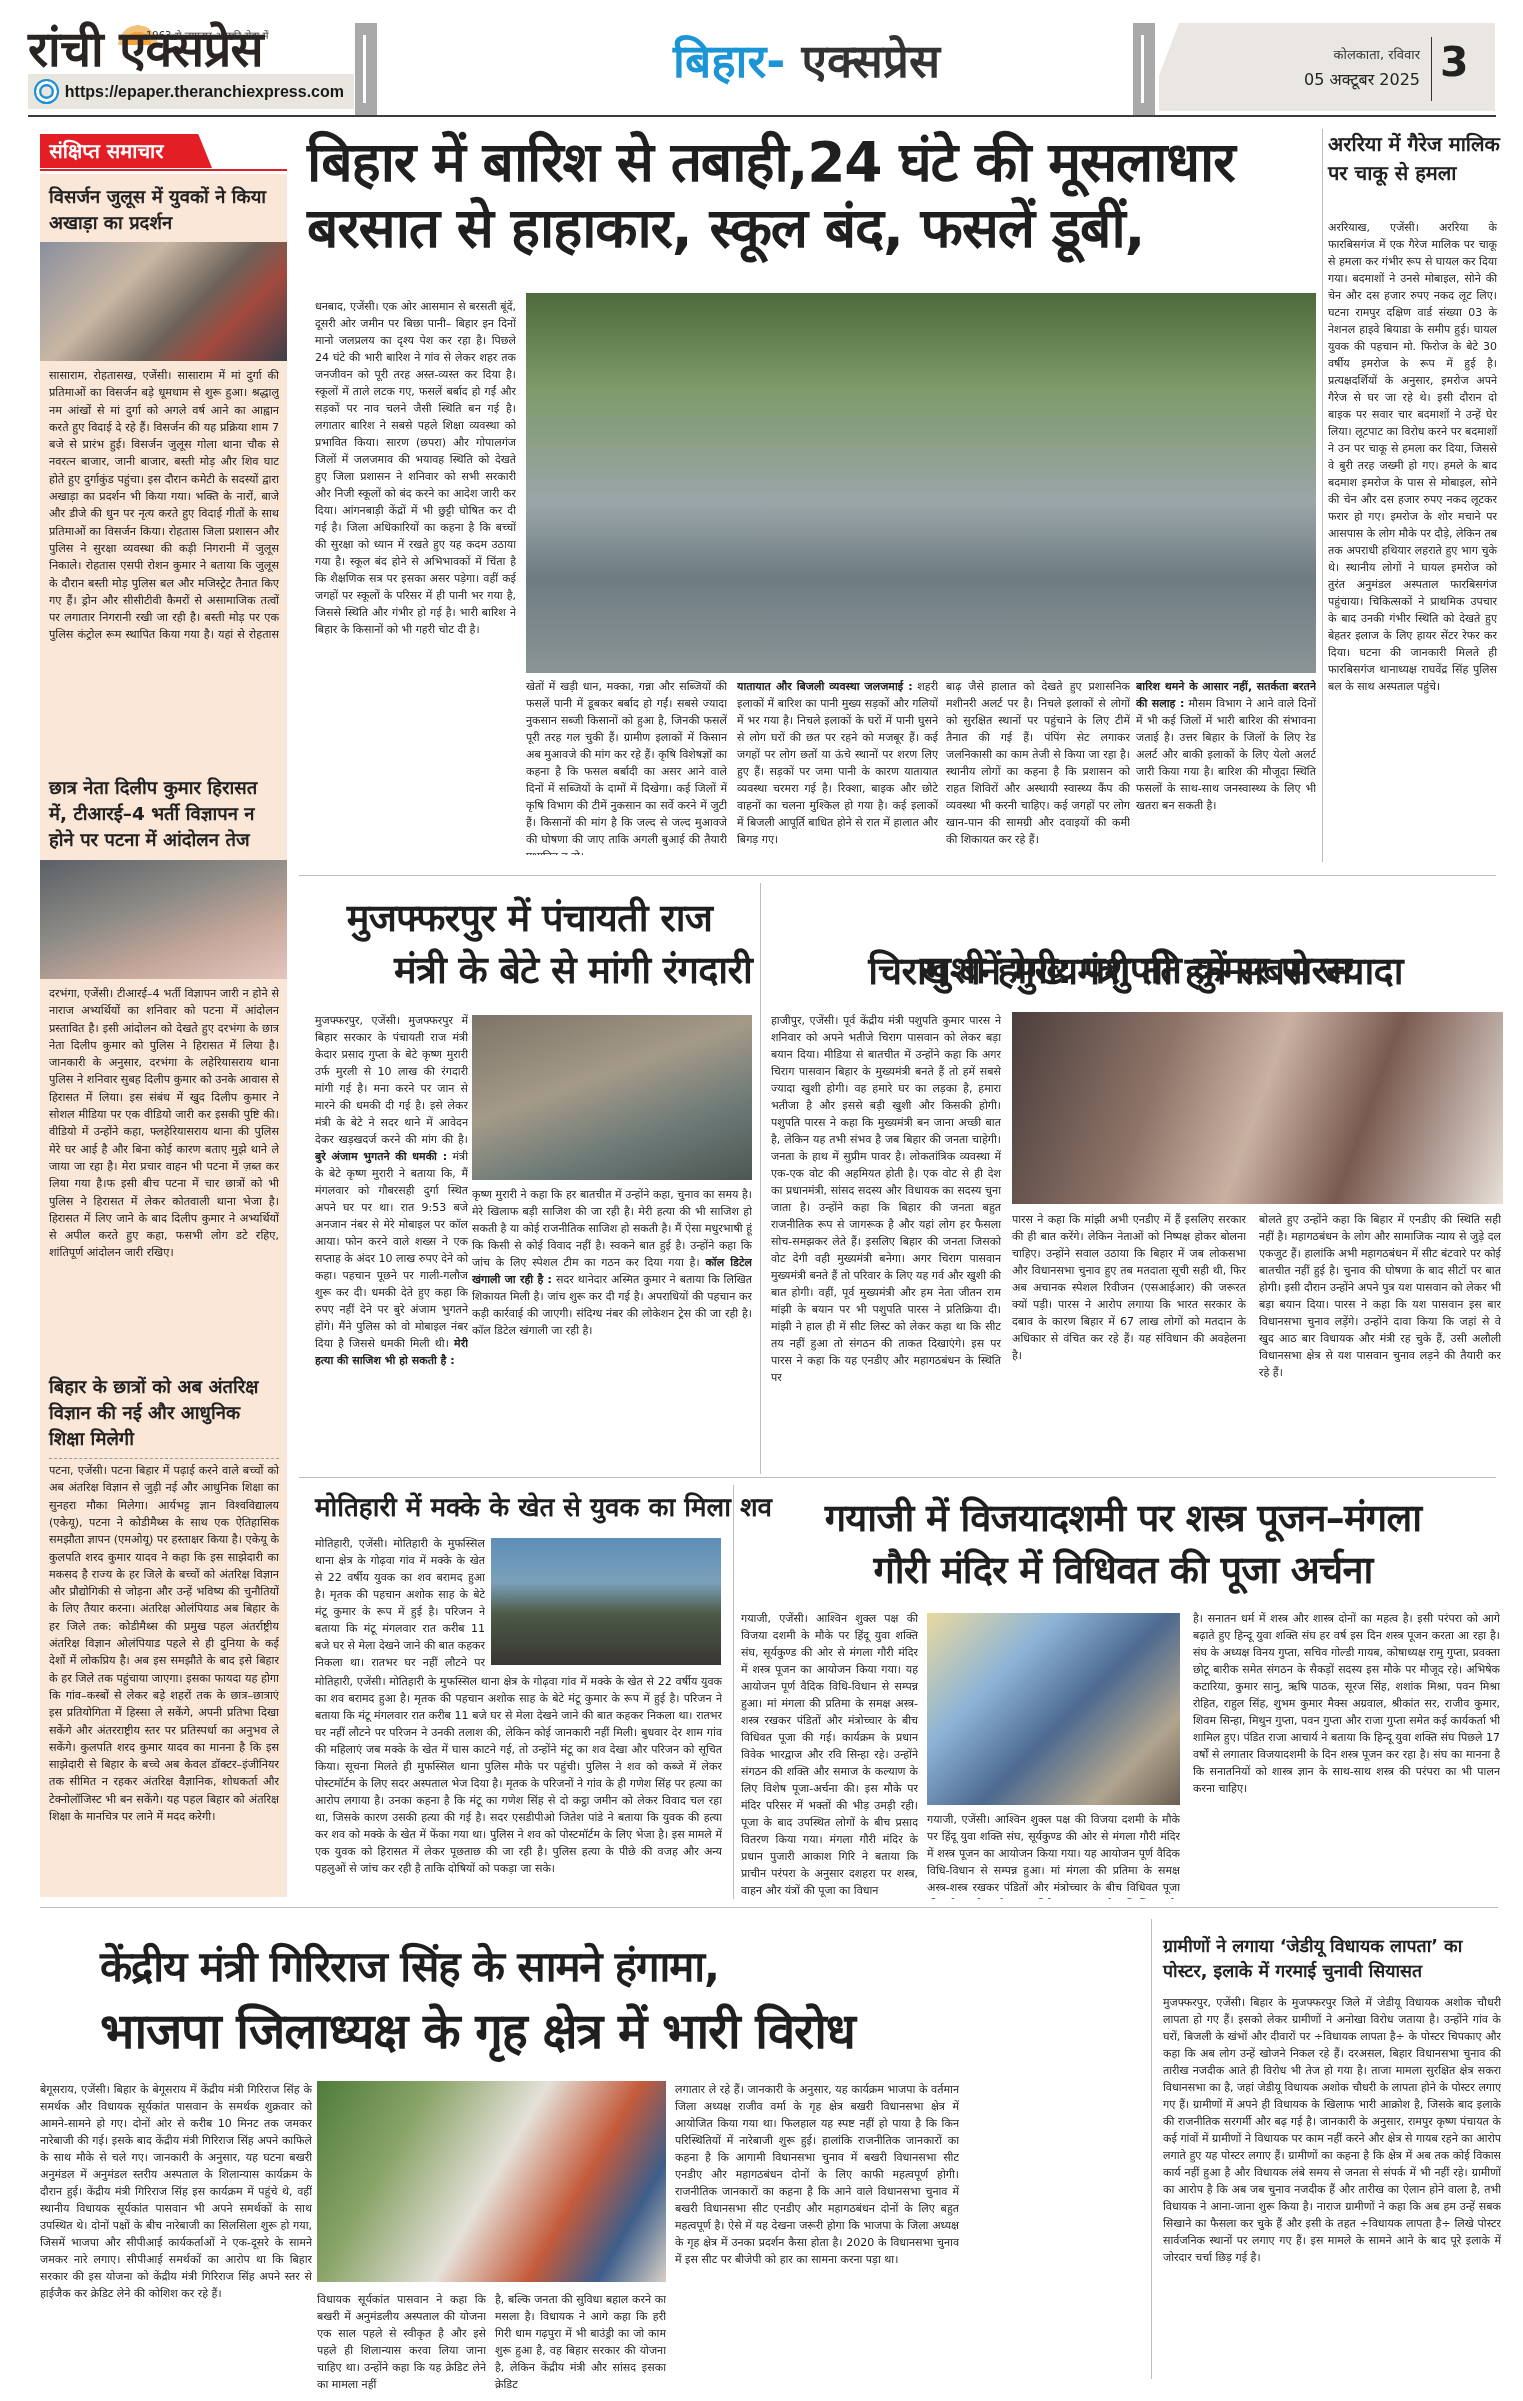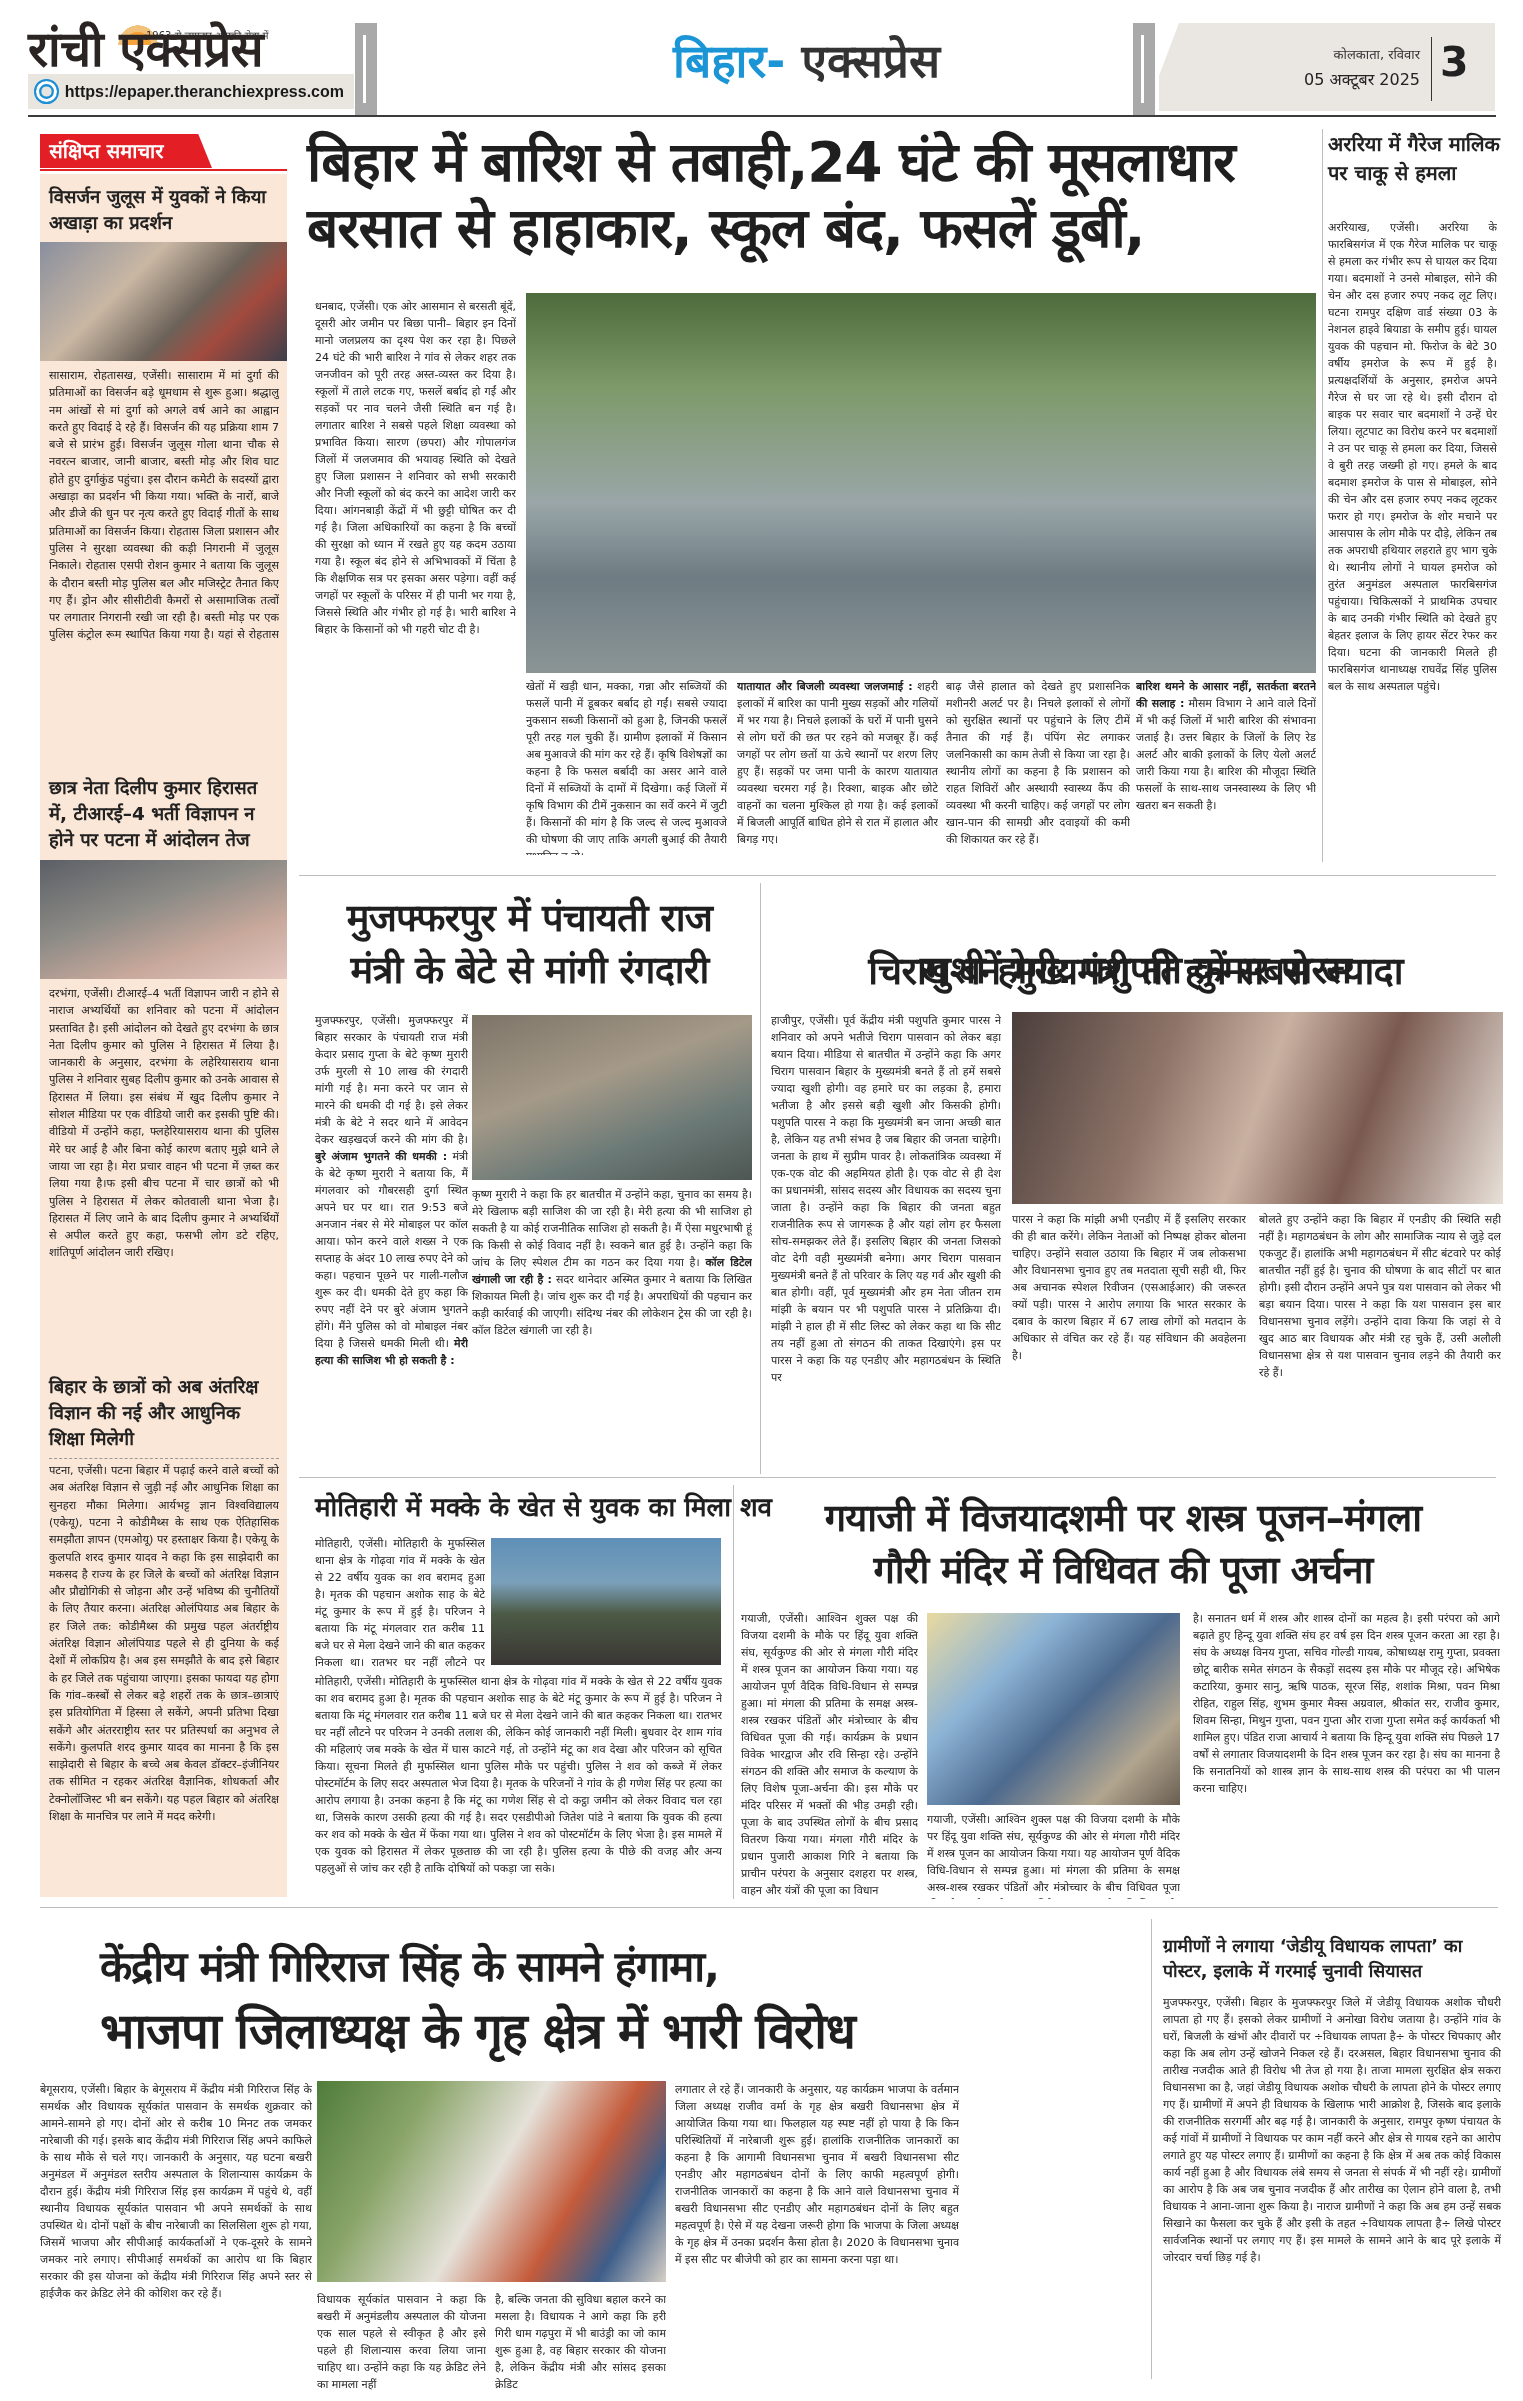--- a/index.html
+++ b/index.html
@@ -97,21 +97,21 @@
   <span>मौसम विभाग ने आने वाले दिनों में भी कई जिलों में भारी बारिश की संभावना जताई है। उत्तर बिहार के जिलों के लिए रेड अलर्ट और बाकी इलाकों के लिए येलो अलर्ट जारी किया गया है। बारिश की मौजूदा स्थिति फसलों के साथ-साथ जनस्वास्थ्य के लिए भी खतरा बन सकती है।</span>
 </div>
 
 <div class="abs col-rule" style="left:1322px;top:129px;height:733px;"></div>
 <div class="abs h-side" style="left:1328px;top:130px;width:177px;">अररिया में गैरेज मालिक पर चाकू से हमला</div>
 <div class="abs body" style="left:1328px;top:219px;width:169px;height:645px;overflow:hidden;">अररियाख, एजेंसी। अररिया के फारबिसगंज में एक गैरेज मालिक पर चाकू से हमला कर गंभीर रूप से घायल कर दिया गया। बदमाशों ने उनसे मोबाइल, सोने की चेन और दस हजार रुपए नकद लूट लिए। घटना रामपुर दक्षिण वार्ड संख्या 03 के नेशनल हाइवे बियाडा के समीप हुई। घायल युवक की पहचान मो. फिरोज के बेटे 30 वर्षीय इमरोज के रूप में हुई है। प्रत्यक्षदर्शियों के अनुसार, इमरोज अपने गैरेज से घर जा रहे थे। इसी दौरान दो बाइक पर सवार चार बदमाशों ने उन्हें घेर लिया। लूटपाट का विरोध करने पर बदमाशों ने उन पर चाकू से हमला कर दिया, जिससे वे बुरी तरह जख्मी हो गए। हमले के बाद बदमाश इमरोज के पास से मोबाइल, सोने की चेन और दस हजार रुपए नकद लूटकर फरार हो गए। इमरोज के शोर मचाने पर आसपास के लोग मौके पर दौड़े, लेकिन तब तक अपराधी हथियार लहराते हुए भाग चुके थे। स्थानीय लोगों ने घायल इमरोज को तुरंत अनुमंडल अस्पताल फारबिसगंज पहुंचाया। चिकित्सकों ने प्राथमिक उपचार के बाद उनकी गंभीर स्थिति को देखते हुए बेहतर इलाज के लिए हायर सेंटर रेफर कर दिया। घटना की जानकारी मिलते ही फारबिसगंज थानाध्यक्ष राघवेंद्र सिंह पुलिस बल के साथ अस्पताल पहुंचे।</div>
 
 <div class="abs h-rule" style="left:299px;top:875px;width:1197px;"></div>
 
 <div class="abs h-big" style="left:307px;top:892px;width:445px;">मुजफ्फरपुर में पंचायती राज</div>
-<div class="abs h-big" style="left:307px;top:944px;width:445px;">मंत्री के बेटे से मांगी रंगदारी</div>
+<div class="abs h-big" style="left:307px;top:944px;width:445px;text-align:right;">मंत्री के बेटे से मांगी रंगदारी</div>
 <div class="abs body" style="left:315px;top:1012px;width:153px;height:445px;overflow:hidden;">
   <span>मुजफ्फरपुर, एजेंसी। मुजफ्फरपुर में बिहार सरकार के पंचायती राज मंत्री केदार प्रसाद गुप्ता के बेटे कृष्ण मुरारी उर्फ मुरली से 10 लाख की रंगदारी मांगी गई है। मना करने पर जान से मारने की धमकी दी गई है। इसे लेकर मंत्री के बेटे ने सदर थाने में आवेदन देकर खड़खदर्ज करने की मांग की है।</span>
   <b>बुरे अंजाम भुगतने की धमकी :</b>
   <span>मंत्री के बेटे कृष्ण मुरारी ने बताया कि, मैं मंगलवार को गौबरसही दुर्गा स्थित अपने घर पर था। रात 9:53 बजे अनजान नंबर से मेरे मोबाइल पर कॉल आया। फोन करने वाले शख्स ने एक सप्ताह के अंदर 10 लाख रुपए देने को कहा। पहचान पूछने पर गाली-गलौज शुरू कर दी। धमकी देते हुए कहा कि रुपए नहीं देने पर बुरे अंजाम भुगतने होंगे। मैंने पुलिस को वो मोबाइल नंबर दिया है जिससे धमकी मिली थी।</span>
   <b>मेरी हत्या की साजिश भी हो सकती है :</b>
 </div>
 <div class="abs photo" style="left:472px;top:1015px;width:280px;height:165px;background:linear-gradient(160deg,#7d7468 0%,#a59a88 40%,#6c7a77 70%,#4d5652 100%);"></div>
 <div class="abs body" style="left:472px;top:1186px;width:280px;height:269px;overflow:hidden;">
   <span>कृष्ण मुरारी ने कहा कि हर बातचीत में उन्होंने कहा, चुनाव का समय है। मेरे खिलाफ बड़ी साजिश की जा रही है। मेरी हत्या की भी साजिश हो सकती है या कोई राजनीतिक साजिश हो सकती है। मैं ऐसा मधुरभाषी हूं कि किसी से कोई विवाद नहीं है। स्वकने बात हुई है। उन्होंने कहा कि जांच के लिए स्पेशल टीम का गठन कर दिया गया है।</span>
   <b>कॉल डिटेल खंगाली जा रही है :</b>

